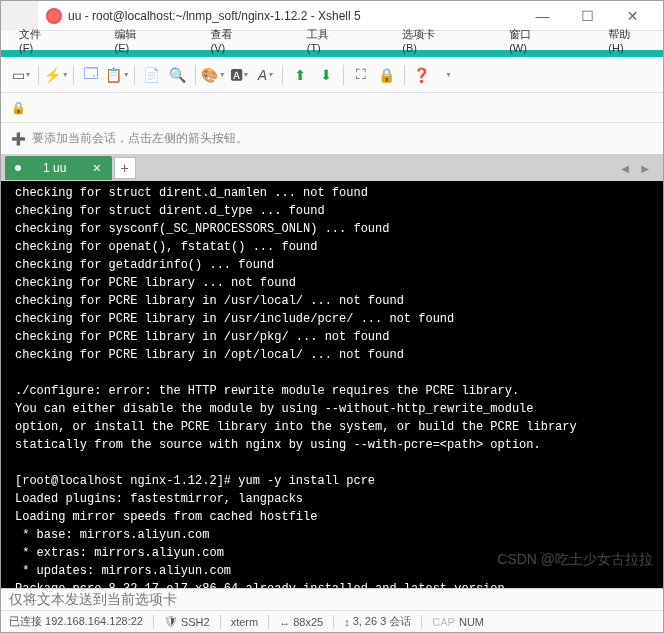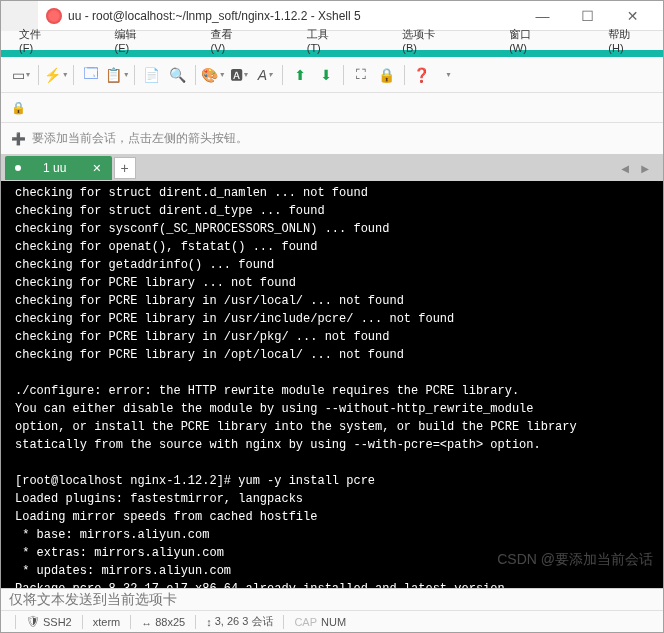--- a/index.html
+++ b/index.html
@@ -127,27 +127,28 @@
 
 [root@localhost nginx-1.12.2]# yum -y install pcre
 Loaded plugins: fastestmirror, langpacks
 Loading mirror speeds from cached hostfile
  * base: mirrors.aliyun.com
  * extras: mirrors.aliyun.com
  * updates: mirrors.aliyun.com
 Package pcre-8.32-17.el7.x86_64 already installed and latest version
 Nothing to do
 [root@localhost nginx-1.12.2]# <span class="cursor"></span>
-<div class="watermark">CSDN @要添加当前会话</div></div>
+<div class="watermark">CSDN @吃土少女古拉拉</div></div>
 
 <div class="footer1">
   <span>仅将文本发送到当前选项卡</span>
 </div>
 
 <div class="statusbar">
+  <span class="stat-item">已连接 192.168.164.128:22</span>
   <div class="stat-sep"></div>
   <span class="stat-item">
       <span class="sicon">🛡</span>
       <span>SSH2</span>
     </span>
   <div class="stat-sep"></div>
   <span class="stat-item">xterm</span>
   <div class="stat-sep"></div>
   <span class="stat-item">
       <span class="sicon">↔</span>

